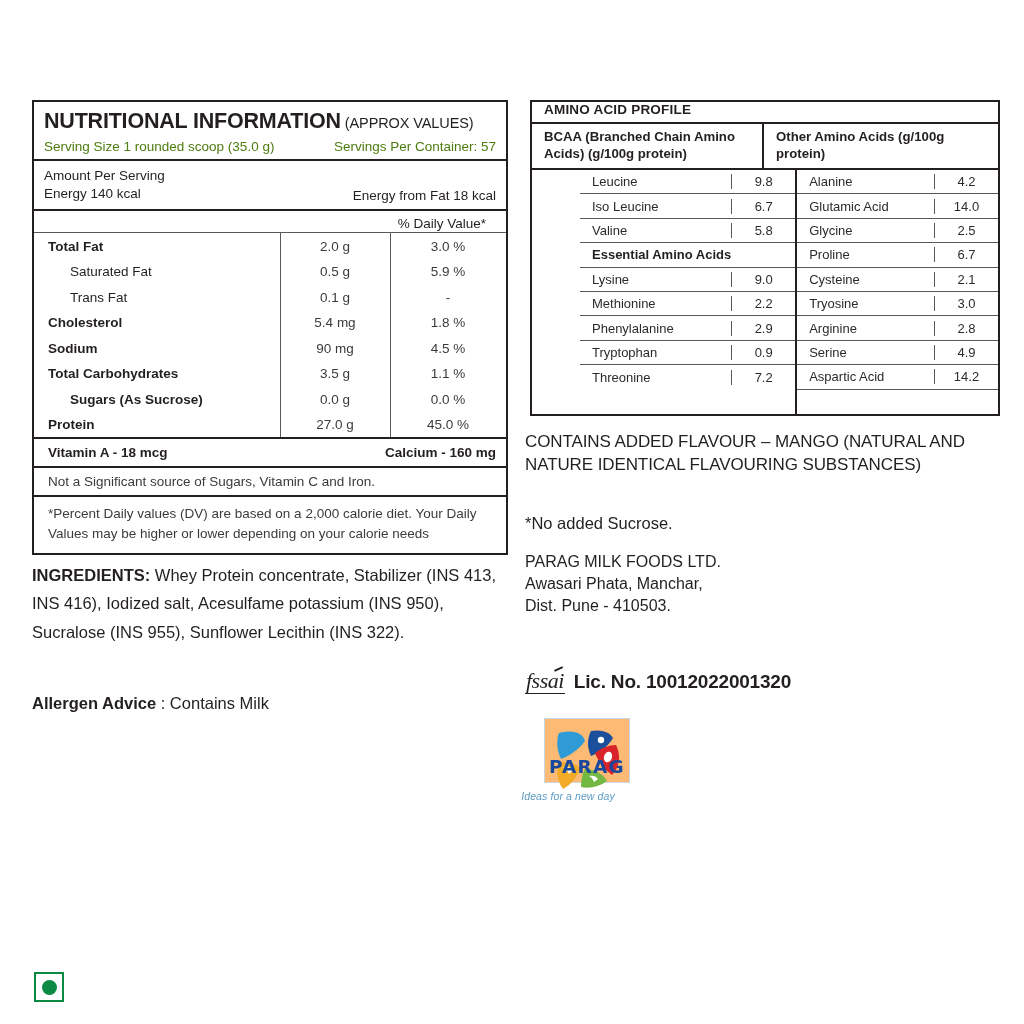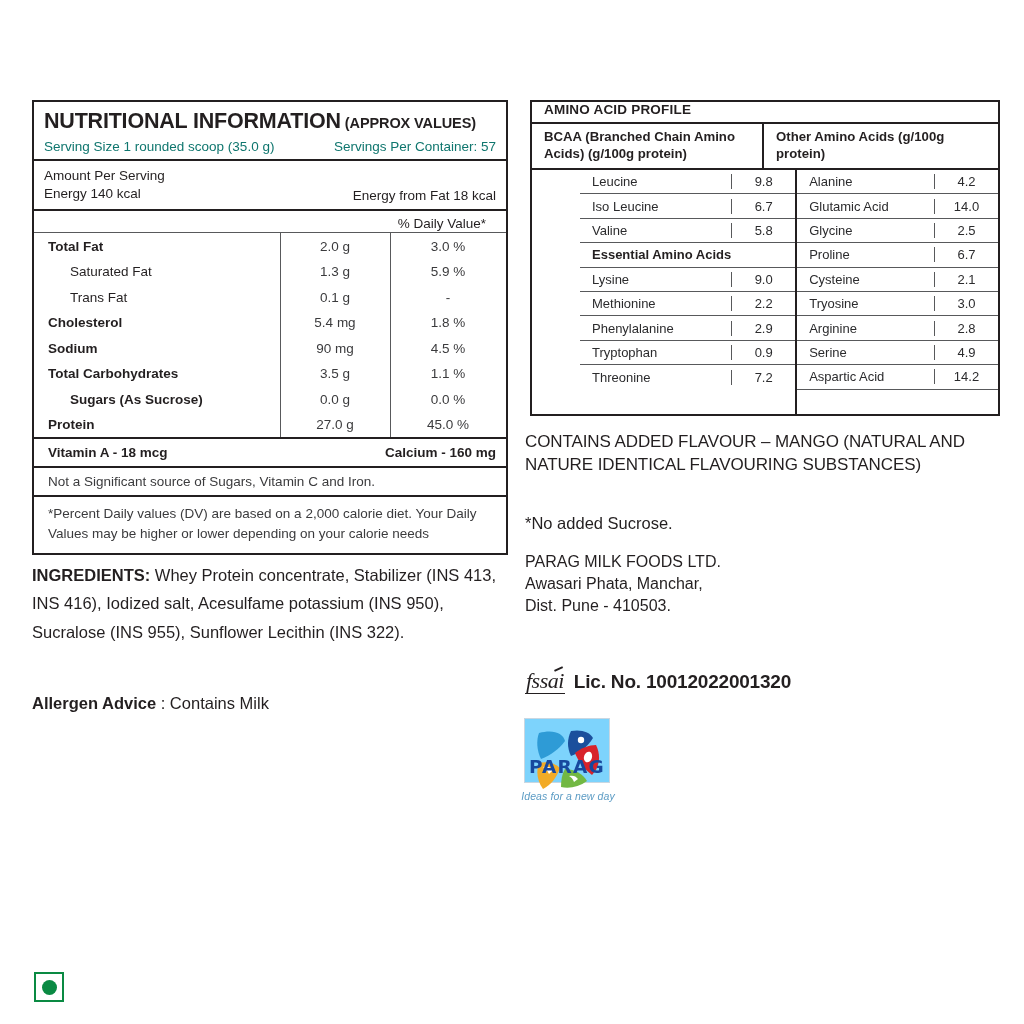--- a/index.html
+++ b/index.html
@@ -37,31 +37,31 @@
   }
   .nt-title {
     font-size: 21.5px;
     font-weight: bold;
     letter-spacing: -0.2px;
     display: inline;
     vertical-align: baseline;
   }
   .nt-title-approx {
     font-size: 14.5px;
-    font-weight: bold;
+    font-weight: normal;
     display: inline;
     margin-left: 4px;
     letter-spacing: -0.1px;
   }
   .nt-serving-row {
     display: flex;
     justify-content: space-between;
     padding: 1px 10px 5px 10px;
     font-size: 13.5px;
-    color: #0f766e;
+    color: #4d7c0f;
   }
 
   .nt-amount-row {
     padding: 6px 10px 6px 10px;
     position: relative;
     min-height: 38px;
     box-sizing: border-box;
   }
   .nt-amount-left { line-height: 1.35; color: #231f20; }
   .nt-amount-right {
@@ -235,23 +235,24 @@
     font-weight: bold;
     letter-spacing: -0.2px;
   }
 
   
   #parag-logo-wrap { left: 524px; top: 718px; }
   #parag-logo-box {
     width: 86px;
     height: 65px;
     border: 1px solid #c9d7e2;
-    background: #7dd3fc;
+    background: #fdba74;
     box-sizing: border-box;
     position: relative;
+    margin-left: 20px;
   }
   #parag-tagline {
     margin-top: 7px;
     width: 120px;
     text-align: center;
     margin-left: -16px;
     font-size: 10.5px;
     font-style: italic;
     color: #5b9bc4;
     letter-spacing: 0.1px;
@@ -333,21 +334,21 @@
   <div class="nt-body sep-thick" id="nutrition-rows">
     <div class="vline c1"></div>
     <div class="vline c2"></div>
   <div class="nrow lvl-bold">
         <div class="lbl">Total Fat</div>
         <div class="val">2.0 g</div>
         <div class="pct">3.0 %</div>
       </div>
       <div class="nrow">
         <div class="lbl indent1">Saturated Fat</div>
-        <div class="val">1.3 g</div>
+        <div class="val">0.5 g</div>
         <div class="pct">5.9 %</div>
       </div>
       <div class="nrow">
         <div class="lbl indent1">Trans Fat</div>
         <div class="val">0.1 g</div>
         <div class="pct">-</div>
       </div>
       <div class="nrow lvl-bold">
         <div class="lbl">Cholesterol</div>
         <div class="val">5.4 mg</div>

